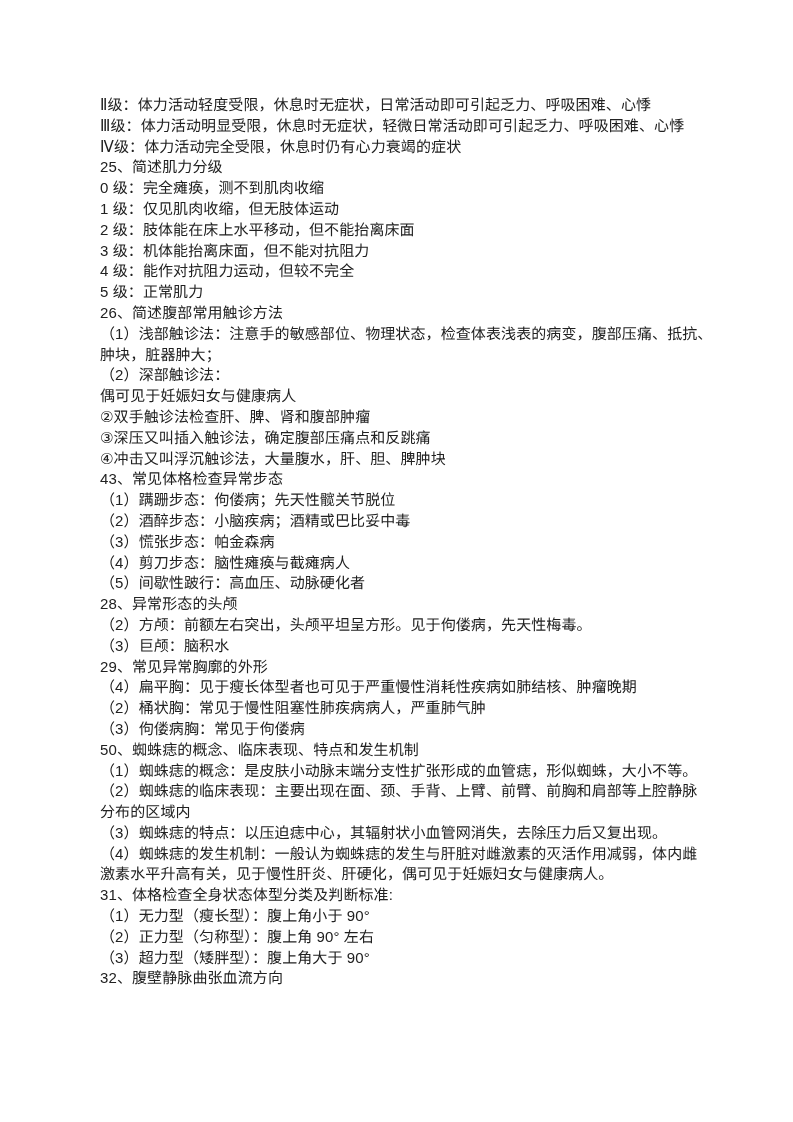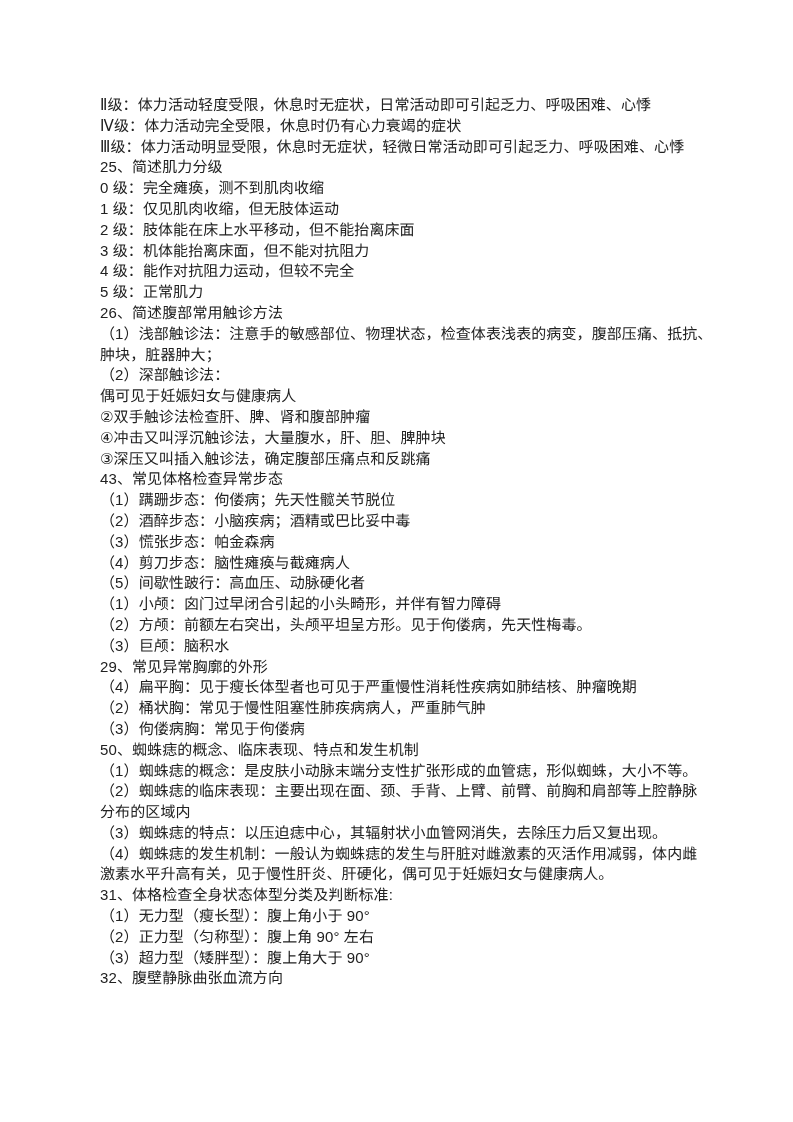--- a/index.html
+++ b/index.html
@@ -30,44 +30,44 @@
     white-space: nowrap;
     letter-spacing: 0.1px;
   }
 </style>
 </head>
 <body style="background: rgb(255, 255, 255);">
 
 <div class="page">
   <div class="content">
     <div class="ln">Ⅱ级：体力活动轻度受限，休息时无症状，日常活动即可引起乏力、呼吸困难、心悸</div>
+    <div class="ln">Ⅲ级：体力活动明显受限，休息时无症状，轻微日常活动即可引起乏力、呼吸困难、心悸</div>
     <div class="ln">Ⅳ级：体力活动完全受限，休息时仍有心力衰竭的症状</div>
-    <div class="ln">Ⅲ级：体力活动明显受限，休息时无症状，轻微日常活动即可引起乏力、呼吸困难、心悸</div>
     <div class="ln">25、简述肌力分级</div>
     <div class="ln">0 级：完全瘫痪，测不到肌肉收缩</div>
     <div class="ln">1 级：仅见肌肉收缩，但无肢体运动</div>
     <div class="ln">2 级：肢体能在床上水平移动，但不能抬离床面</div>
     <div class="ln">3 级：机体能抬离床面，但不能对抗阻力</div>
     <div class="ln">4 级：能作对抗阻力运动，但较不完全</div>
     <div class="ln">5 级：正常肌力</div>
     <div class="ln">26、简述腹部常用触诊方法</div>
     <div class="ln">（1）浅部触诊法：注意手的敏感部位、物理状态，检查体表浅表的病变，腹部压痛、抵抗、</div>
     <div class="ln">肿块，脏器肿大；</div>
     <div class="ln">（2）深部触诊法：</div>
     <div class="ln">偶可见于妊娠妇女与健康病人</div>
     <div class="ln">②双手触诊法检查肝、脾、肾和腹部肿瘤</div>
+    <div class="ln">③深压又叫插入触诊法，确定腹部压痛点和反跳痛</div>
     <div class="ln">④冲击又叫浮沉触诊法，大量腹水，肝、胆、脾肿块</div>
-    <div class="ln">③深压又叫插入触诊法，确定腹部压痛点和反跳痛</div>
     <div class="ln">43、常见体格检查异常步态</div>
     <div class="ln">（1）蹒跚步态：佝偻病；先天性髋关节脱位</div>
     <div class="ln">（2）酒醉步态：小脑疾病；酒精或巴比妥中毒</div>
     <div class="ln">（3）慌张步态：帕金森病</div>
     <div class="ln">（4）剪刀步态：脑性瘫痪与截瘫病人</div>
     <div class="ln">（5）间歇性跛行：高血压、动脉硬化者</div>
-    <div class="ln">（1）小颅：囟门过早闭合引起的小头畸形，并伴有智力障碍</div>
+    <div class="ln">28、异常形态的头颅</div>
     <div class="ln">（2）方颅：前额左右突出，头颅平坦呈方形。见于佝偻病，先天性梅毒。</div>
     <div class="ln">（3）巨颅：脑积水</div>
     <div class="ln">29、常见异常胸廓的外形</div>
     <div class="ln">（4）扁平胸：见于瘦长体型者也可见于严重慢性消耗性疾病如肺结核、肿瘤晚期</div>
     <div class="ln">（2）桶状胸：常见于慢性阻塞性肺疾病病人，严重肺气肿</div>
     <div class="ln">（3）佝偻病胸：常见于佝偻病</div>
     <div class="ln">50、蜘蛛痣的概念、临床表现、特点和发生机制</div>
     <div class="ln">（1）蜘蛛痣的概念：是皮肤小动脉末端分支性扩张形成的血管痣，形似蜘蛛，大小不等。</div>
     <div class="ln">（2）蜘蛛痣的临床表现：主要出现在面、颈、手背、上臂、前臂、前胸和肩部等上腔静脉</div>
     <div class="ln">分布的区域内</div>

